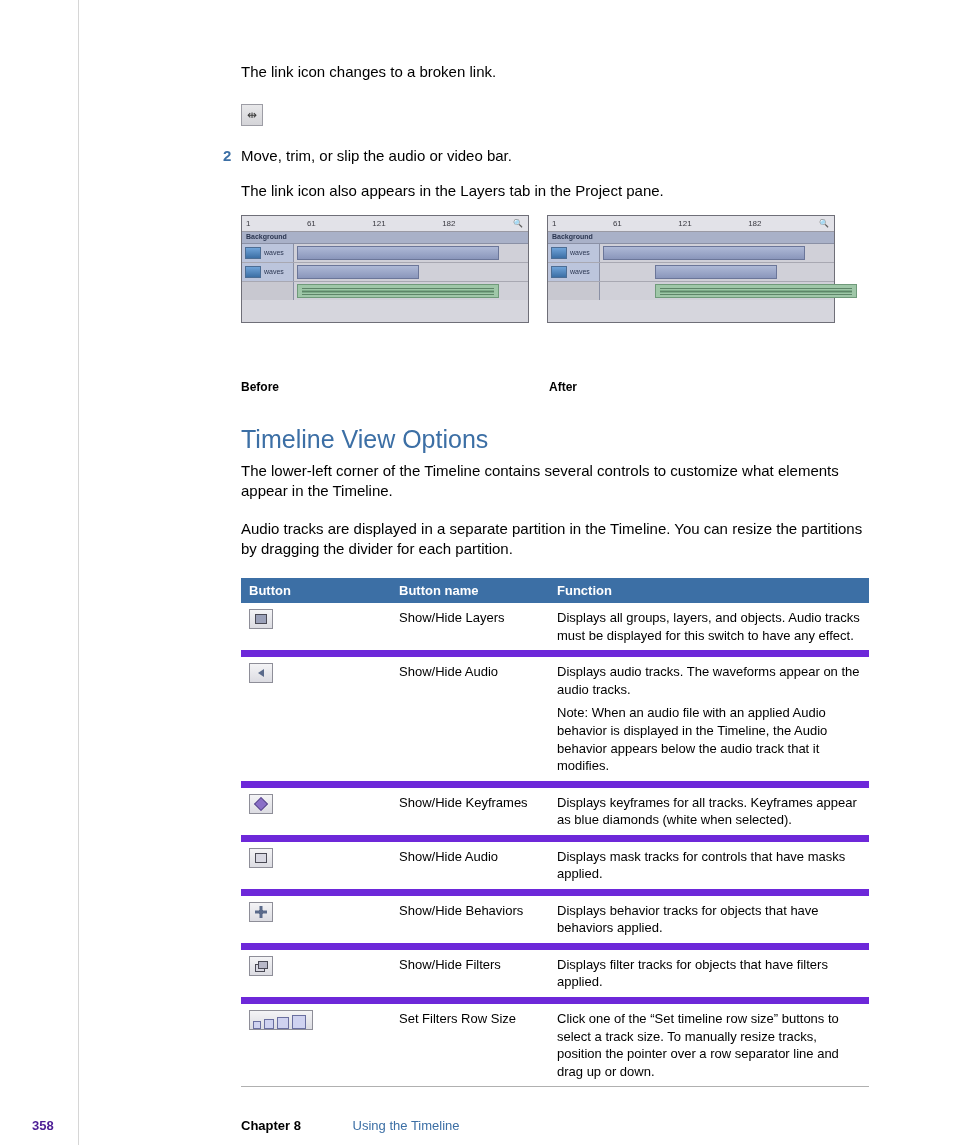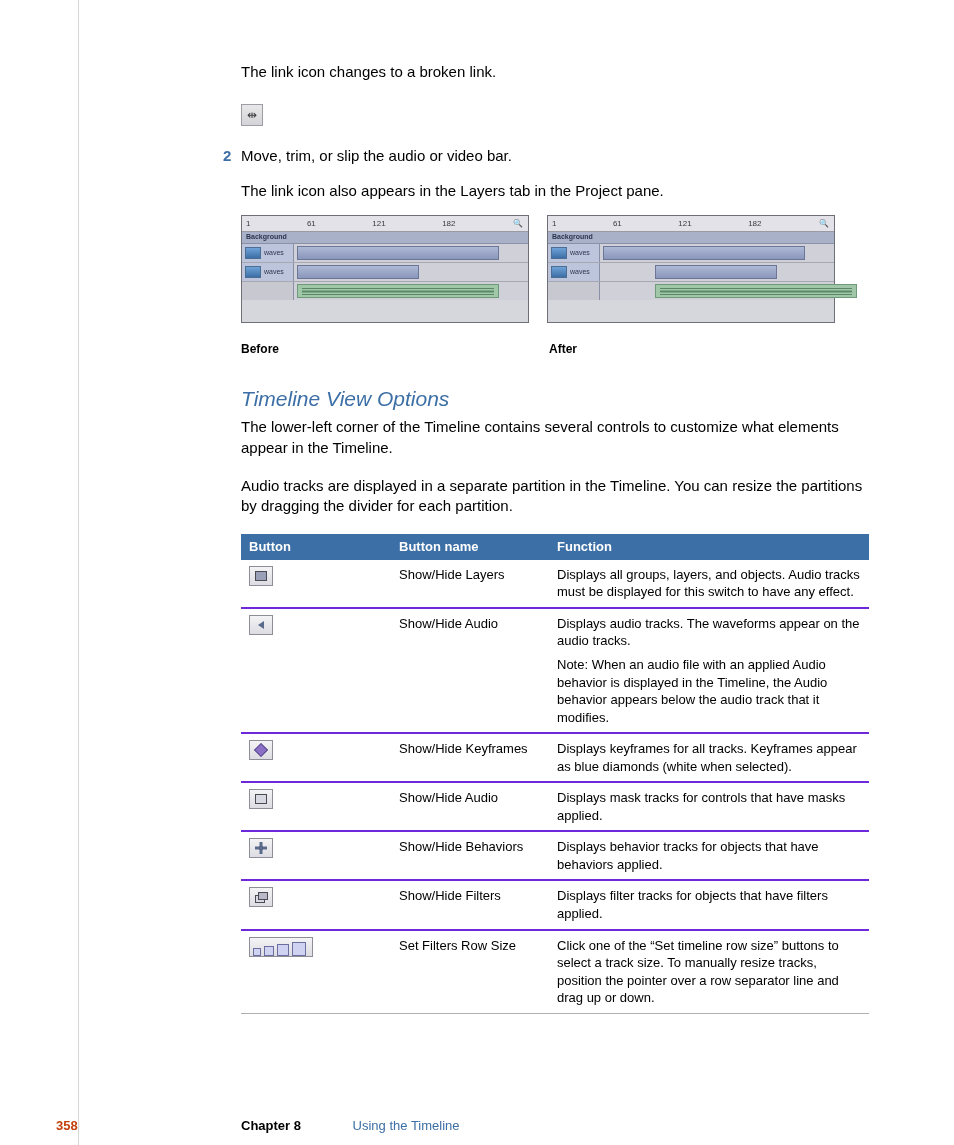--- a/index.html
+++ b/index.html
@@ -157,48 +157,47 @@
     background: #5d8568;
     box-shadow: 0 -3px 0 #5d8568, 0 3px 0 #5d8568, 0 -1px 0 #7bab87, 0 1px 0 #7bab87;
   }
   .captions {
     display: flex;
     gap: 18px;
     margin: 18px 0 28px 0;
     font-size: 12px;
     font-weight: 700;
   }
-  .captions .cap { width: 290px; }
+  .captions .cap { width: 290px; margin-top: 38px; }
 
   
   .h2 {
     color: #3c6fa5;
-    font-size: 21px;
+    font-size: 25px;
     font-weight: 400;
     margin: 0 0 4px 0;
-    font-style: italic;
   }
   .body-p { margin: 0 0 18px 0; }
 
   
   .tbl {
     width: 100%;
     border-collapse: collapse;
     font-size: 13px;
     margin-top: 4px;
   }
   .tbl thead th {
     background: #3c6fa5;
     color: #fff;
     font-weight: 700;
     text-align: left;
     padding: 4px 8px;
   }
   .tbl tbody td {
-    border-top: 2px solid #6d28d9;
+    border-top: 7px solid #6d28d9;
     padding: 6px 8px;
     vertical-align: top;
   }
   .tbl tbody tr:first-child td { border-top: none; }
   .tbl tbody tr:last-child td { border-bottom: 1px solid #b0b0b0; }
   .col-button { width: 150px; }
   .col-name   { width: 158px; }
   .btn-icon {
     display: inline-flex;
     align-items: center;
@@ -252,23 +251,23 @@
   
   .footer {
     position: absolute;
     left: 0;
     right: 0;
     bottom: 28px;
     font-size: 13px;
   }
   .footer .pg {
     position: absolute;
-    left: 56px;
-    font-weight: 700;
-    color: #c2410c;
+    left: 32px;
+    font-weight: 700;
+    color: #4c1d95;
   }
   .footer .chap {
     position: absolute;
     left: 241px;
     color: #000;
     font-weight: 700;
   }
   .footer .chaptitle {
     color: #3c6fa5;
     font-weight: 400;

